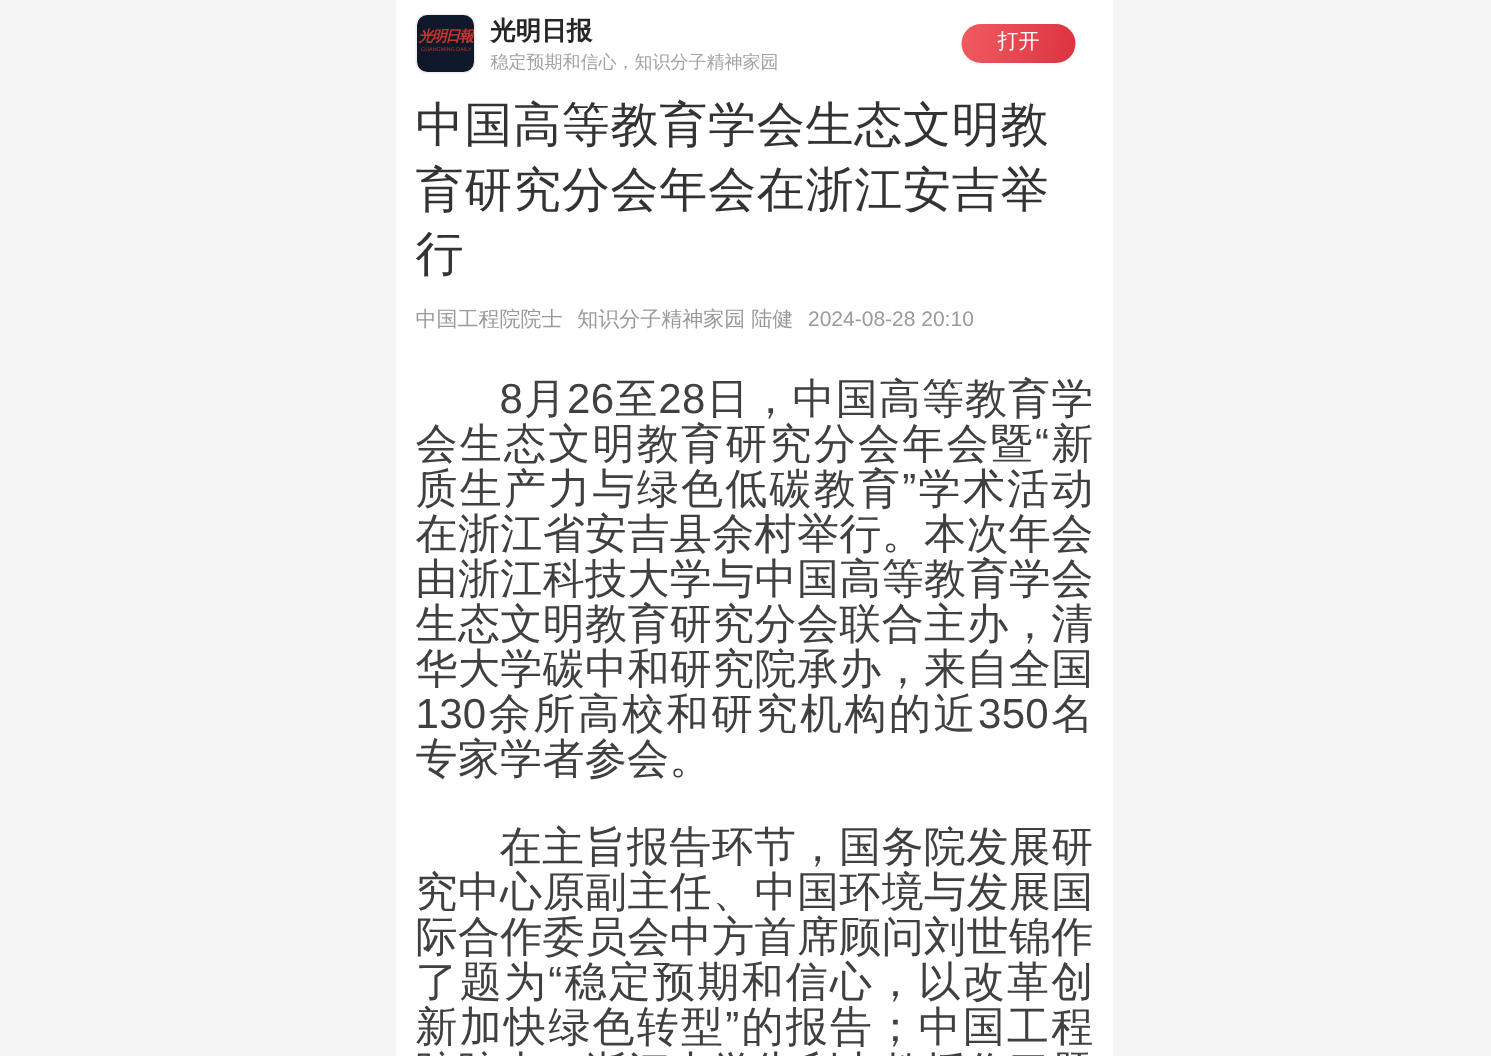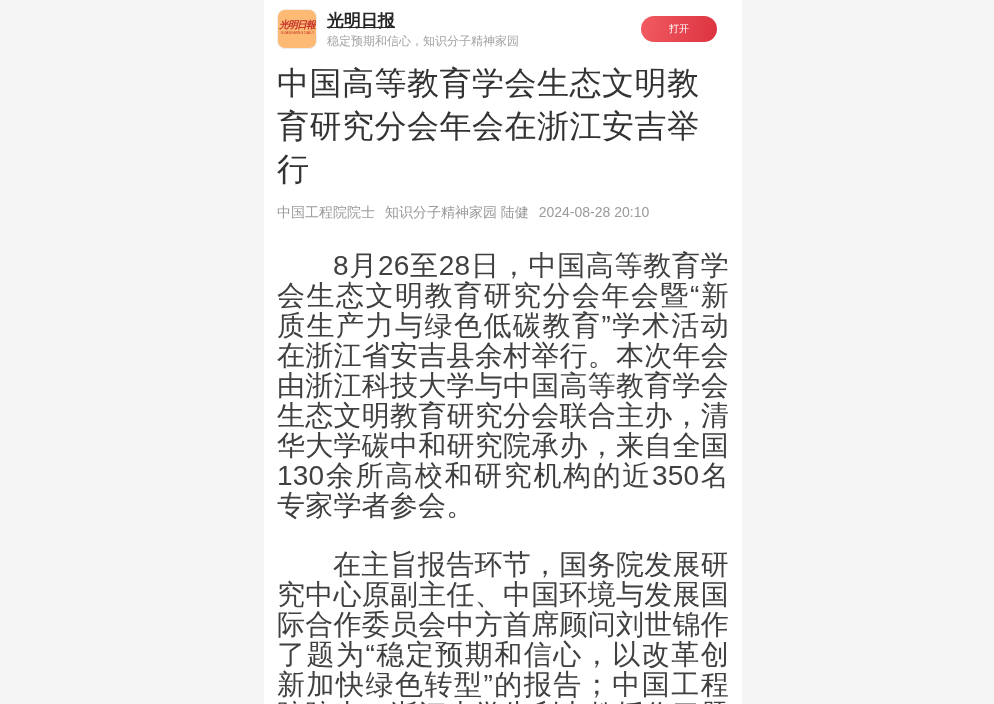--- a/index.html
+++ b/index.html
@@ -22,21 +22,21 @@
   
   .hdr {
     display: flex;
     align-items: center;
     padding-top: 9px;
   }
   .logo {
     width: 38px; height: 38px;
     border: 1px solid #f1ecec;
     border-radius: 8px;
-    background: #fdba74;
+    background: #0f172a;
     display: flex;
     flex-direction: column;
     align-items: center;
     justify-content: center;
     flex: 0 0 auto;
     overflow: hidden;
   }
   .logo-cn {
     color: #c5352c;
     font-family: "DejaVu Serif", serif;
@@ -55,37 +55,36 @@
     white-space: nowrap;
     line-height: 8px;
   }
   .hdr-meta { margin-left: 10px; }
   .app-name {
     font-family: "Liberation Serif", "DejaVu Serif", serif;
     font-size: 17px;
     font-weight: 700;
     color: #262626;
     line-height: 20px;
-    text-decoration: underline;
   }
   .app-tagline {
     font-size: 12px;
     color: #a3a3a3;
     margin-top: 3px;
     line-height: 14px;
   }
   .open-btn {
     margin-left: auto;
     margin-right: 12px;
     width: 76px; height: 26px;
     border: none;
     border-radius: 999px;
     background: linear-gradient(100deg, #f15b61 0%, #dc3340 100%);
     color: #ffffff;
-    font-size: 10px;
+    font-size: 14px;
     line-height: 26px;
     text-align: center;
     padding: 0;
     cursor: pointer;
     font-family: Liberation Serif, serif;
   }
   
   .title {
     margin: 13px 0 0;
     font-size: 32px;

